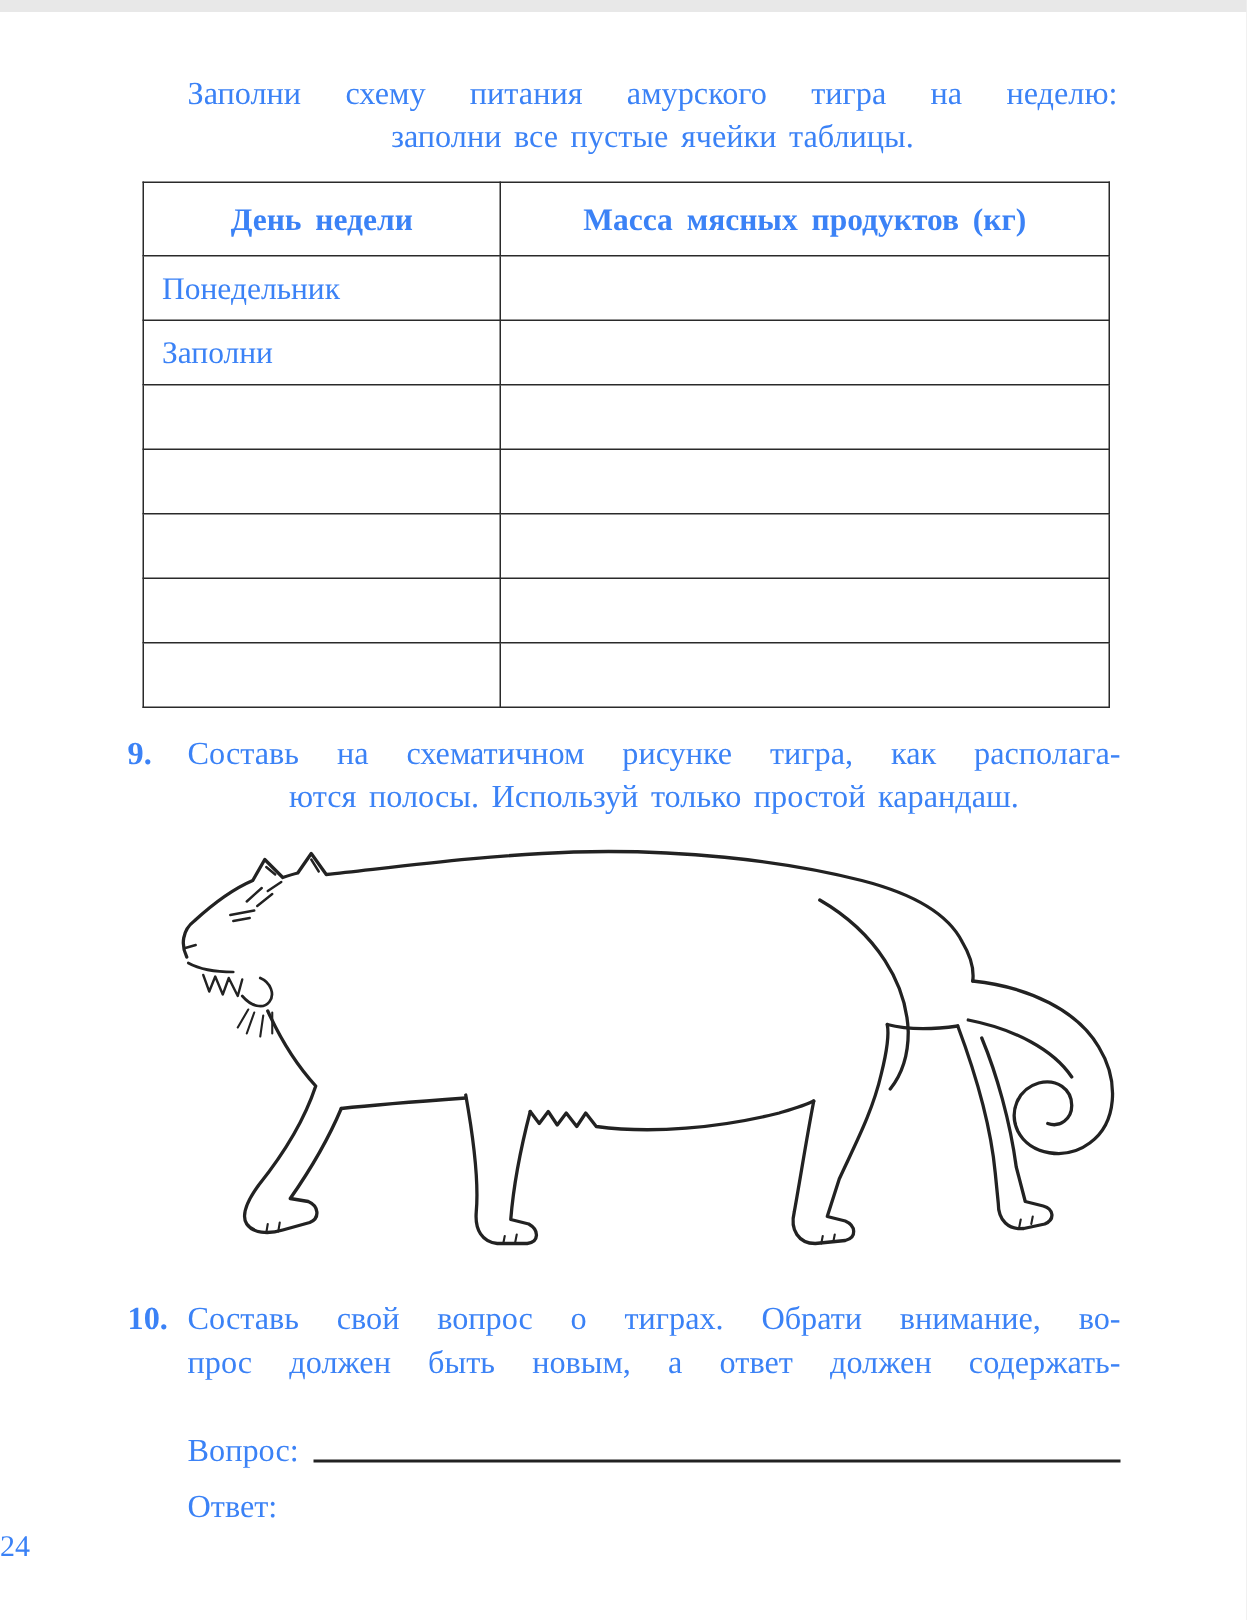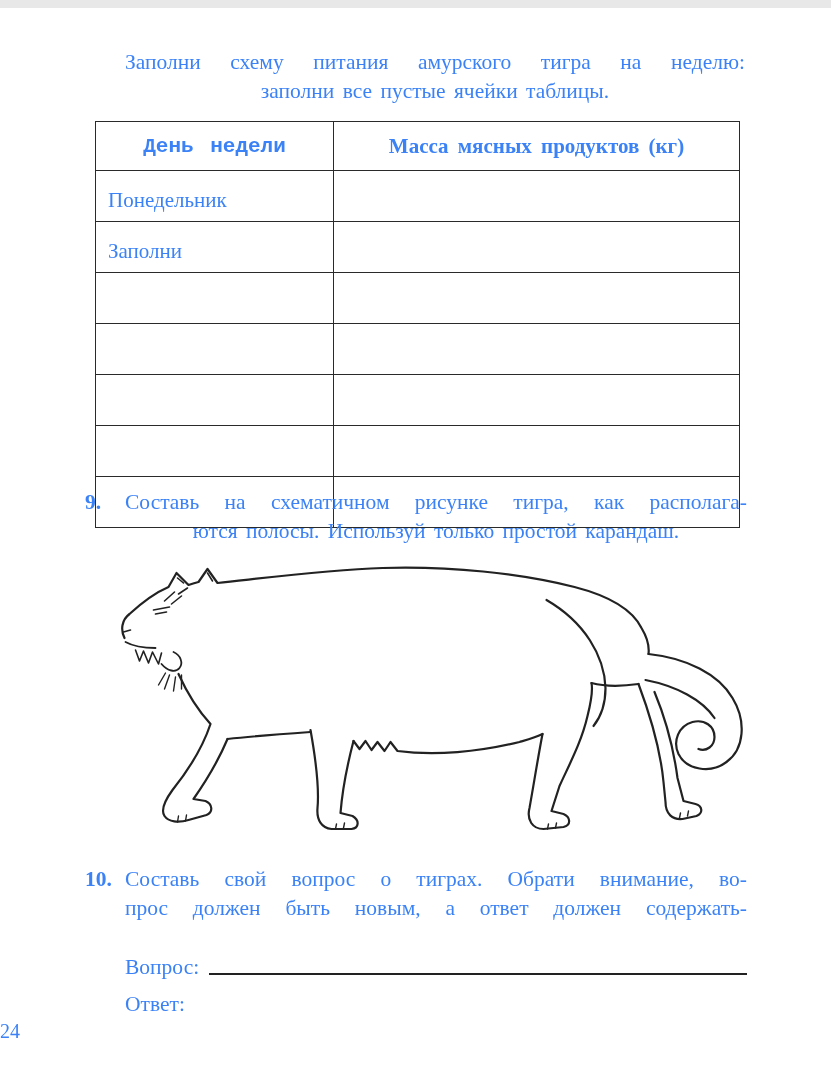--- a/index.html
+++ b/index.html
@@ -25,23 +25,23 @@
   }
   .feed-table th, .feed-table td {
     border:1.6px solid #2a2a2a;
   }
   .feed-table th {
     height:46px; font-size:21px; font-weight:bold; text-align:center;
     vertical-align:middle; word-spacing:4px;
   }
   .feed-table td {
     height:42px; font-size:21px; vertical-align:middle;
-    padding:8px 0 0 12px;
-  }
-  .col-day { width:235px;font-family:Liberation Mono, monospace; }
+    padding:0 0 0 12px;
+  }
+  .col-day { width:235px; }
 
   .question { position:absolute; left:85px; width:662px; }
   .q9 { top:480px; }
   .q10 { top:857px; }
   .qnum {
     position:absolute; left:0; top:0;
     font-weight:bold; font-size:21.5px; line-height:29px;
   }
   .qtext { margin-left:40px; }
 

